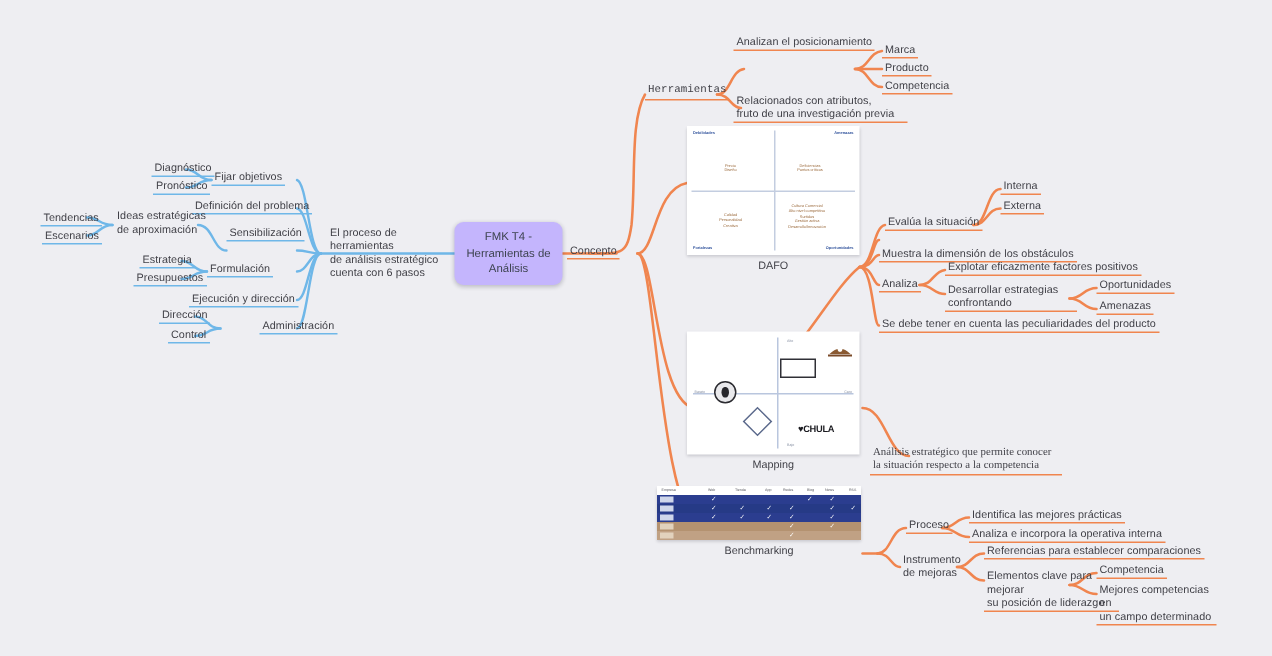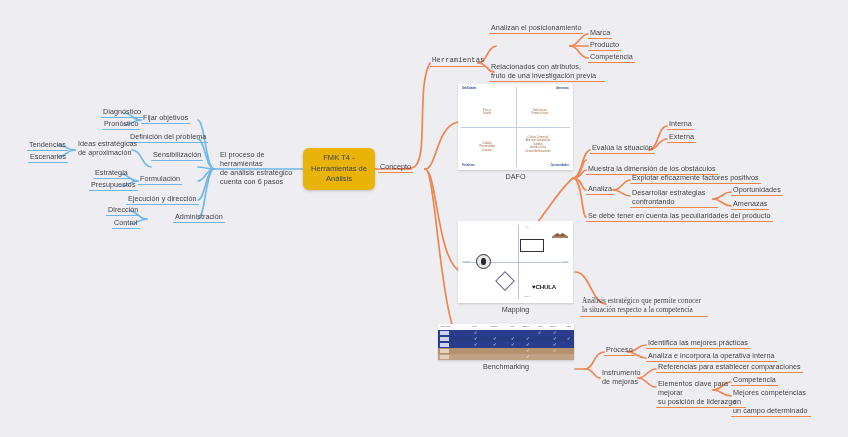--- a/index.html
+++ b/index.html
@@ -22,21 +22,21 @@
     letter-spacing:0.05px;
   }
 
   
   .ul-blue{border-bottom:1.4px solid #6fb7e8;}
   .ul-orange{border-bottom:1.4px solid #f0854f;}
 
   .root{
     position:absolute;
     left:303px;top:148px;width:72px;height:42px;
-    background:#eab308;
+    background:#c4b5fd;
     border-radius:6px;
     box-shadow:0 1px 3px rgba(20,20,40,.22);
     display:flex;align-items:center;justify-content:center;
     text-align:center;
     font-size:7.6px;line-height:10.5px;color:#3d4350;
   }
 
   .thumb{
     position:absolute;
     background:#ffffff;

